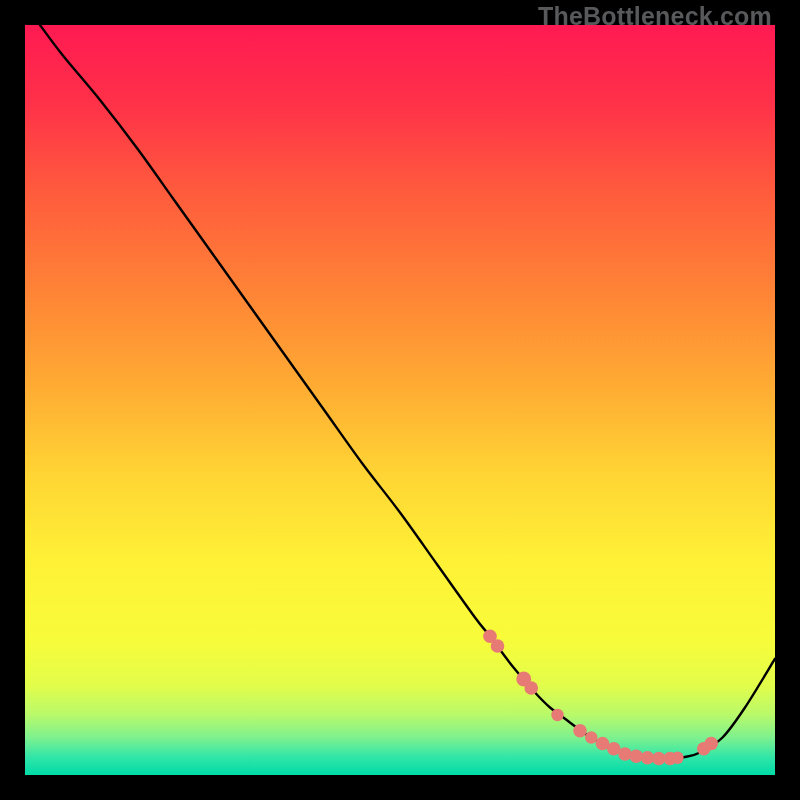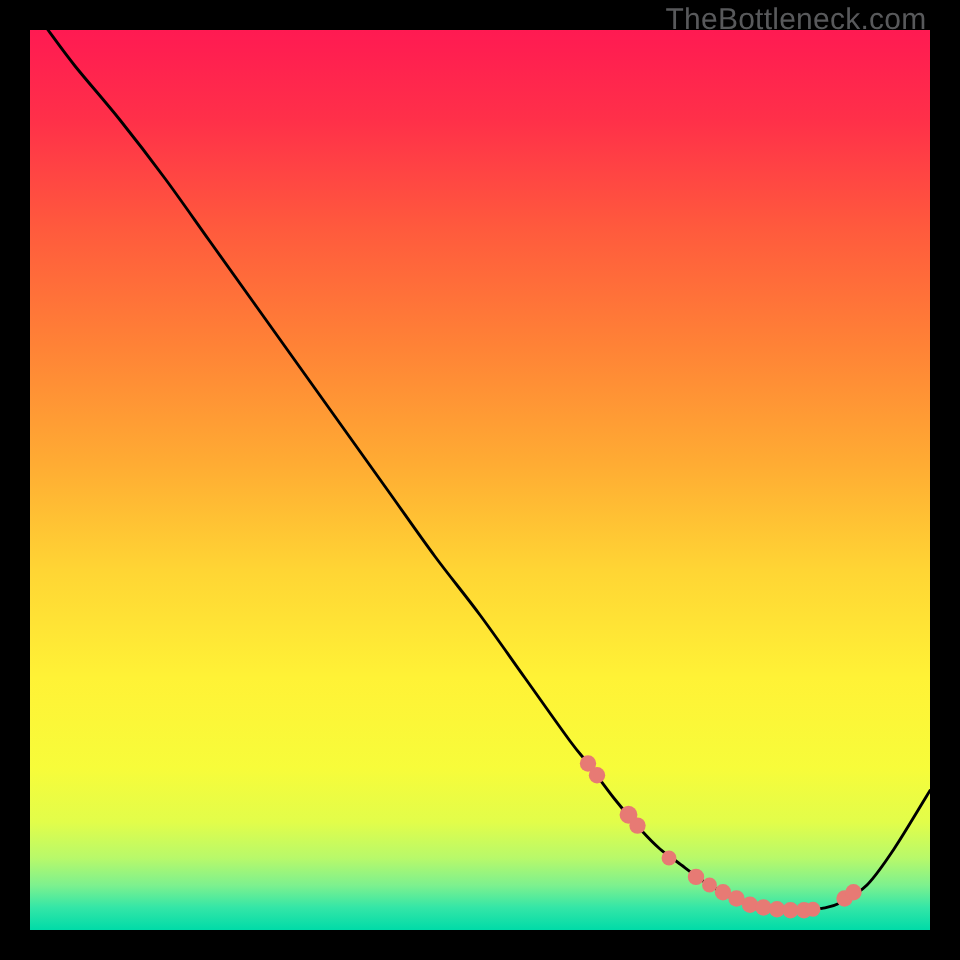--- a/index.html
+++ b/index.html
@@ -24,21 +24,21 @@
     top: 0;
     width: 750px;
     height: 750px;
   }
   .watermark {
     position: absolute;
     top: 2px;
     right: 28px;
     font-family: Arial, Helvetica, sans-serif;
     font-size: 25px;
-    font-weight: 400;
+    font-weight: 700;
     color: #58595b;
     letter-spacing: 0.2px;
   }
   svg {
     display: block;
   }
 </style>
 </head>
 <body>
 

